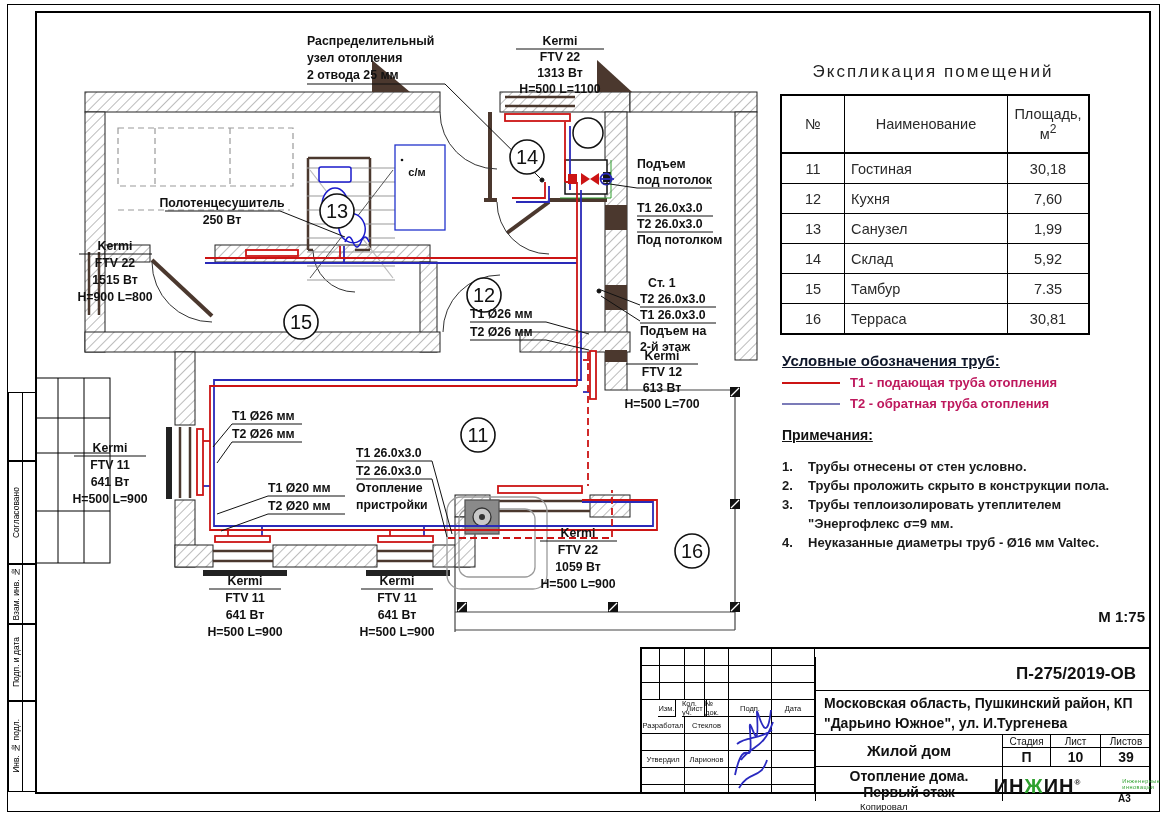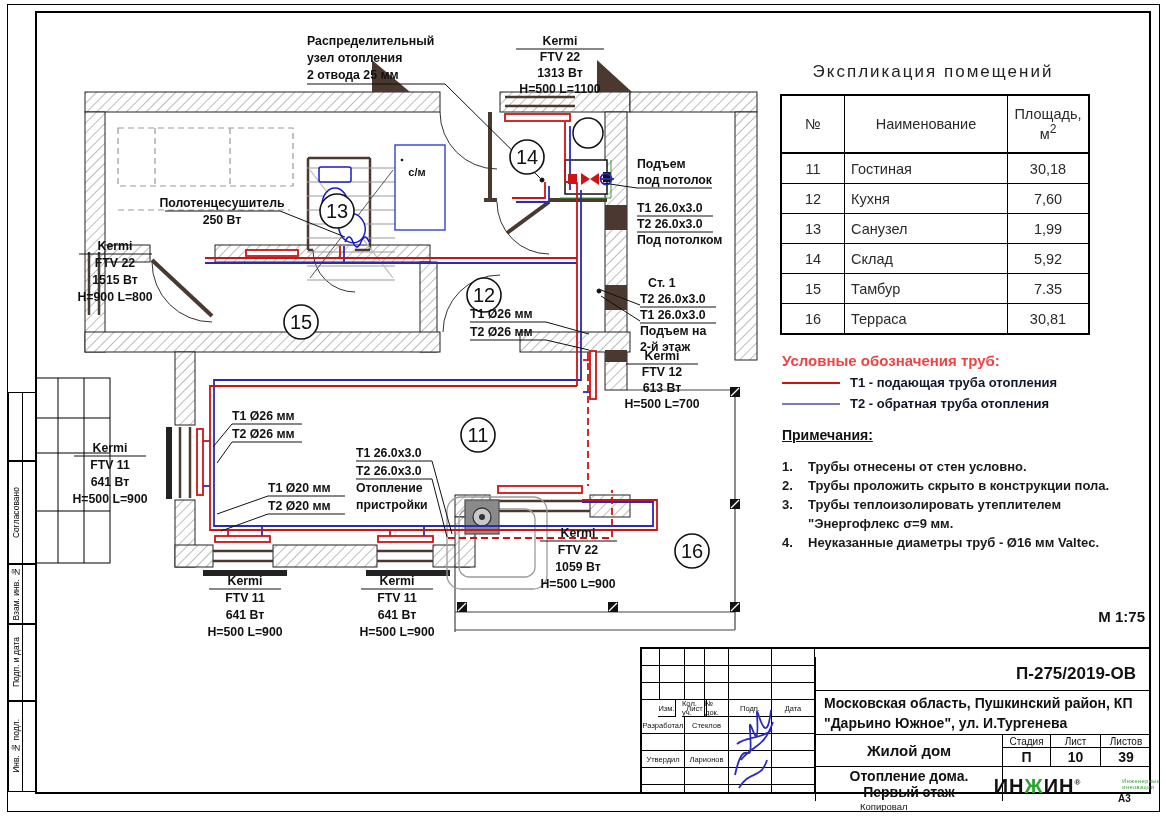--- a/index.html
+++ b/index.html
@@ -17,24 +17,24 @@
   .exp-title{left:780px;top:62px;width:306px;text-align:center;font-size:17px;color:#222;letter-spacing:2px;}
   table.exp{position:absolute;left:780px;top:94px;border-collapse:collapse;table-layout:fixed;}
   table.exp td,table.exp th{border:1px solid #000;font-weight:normal;font-size:14.5px;color:#2a2a2a;padding:0 6px;}
   table.exp .c0{width:50px;text-align:center;}
   table.exp .c1{width:150px;text-align:left;}
   table.exp .c2{width:68px;text-align:center;}
   table.exp thead th{height:56px;text-align:center;border-bottom:2px solid #000;}
   table.exp tbody td{height:29px;}
   table.exp{border:2px solid #000;}
   
-  .legend-title{font-size:15px;font-weight:bold;color:#ef4444;}
+  .legend-title{font-size:15px;font-weight:bold;color:#0f172a;text-decoration:underline;}
   .legend-row{display:flex;align-items:center;margin-top:6px;}
   .legend-line{width:58px;height:0;border-top:2px solid;margin-right:10px;}
-  .legend-label{font-size:13px;font-weight:bold;color:#0f172a;}
+  .legend-label{font-size:13px;font-weight:bold;color:#be185d;}
   .notes-title{font-size:14px;font-weight:bold;text-decoration:underline;}
   .note-item{font-size:13px;font-weight:bold;color:#1a1a1a;line-height:19px;margin-top:0;
              padding-left:26px;text-indent:-26px;}
   .note-num{display:inline-block;width:26px;text-indent:0;}
   .scale-label{left:1045px;top:608px;width:100px;text-align:right;font-size:15px;font-weight:bold;}
   
   .tb{left:640px;top:647px;width:508px;height:144px;border-top:2px solid #000;border-left:2px solid #000;}
   .tb .cell{position:absolute;box-sizing:border-box;border-right:1px solid #000;border-bottom:1px solid #000;
             font-size:7.5px;display:flex;align-items:center;justify-content:center;overflow:hidden;}
   .tb-right{position:absolute;left:173px;top:8px;width:335px;height:144px;border-left:1px solid #000;box-sizing:border-box;}

